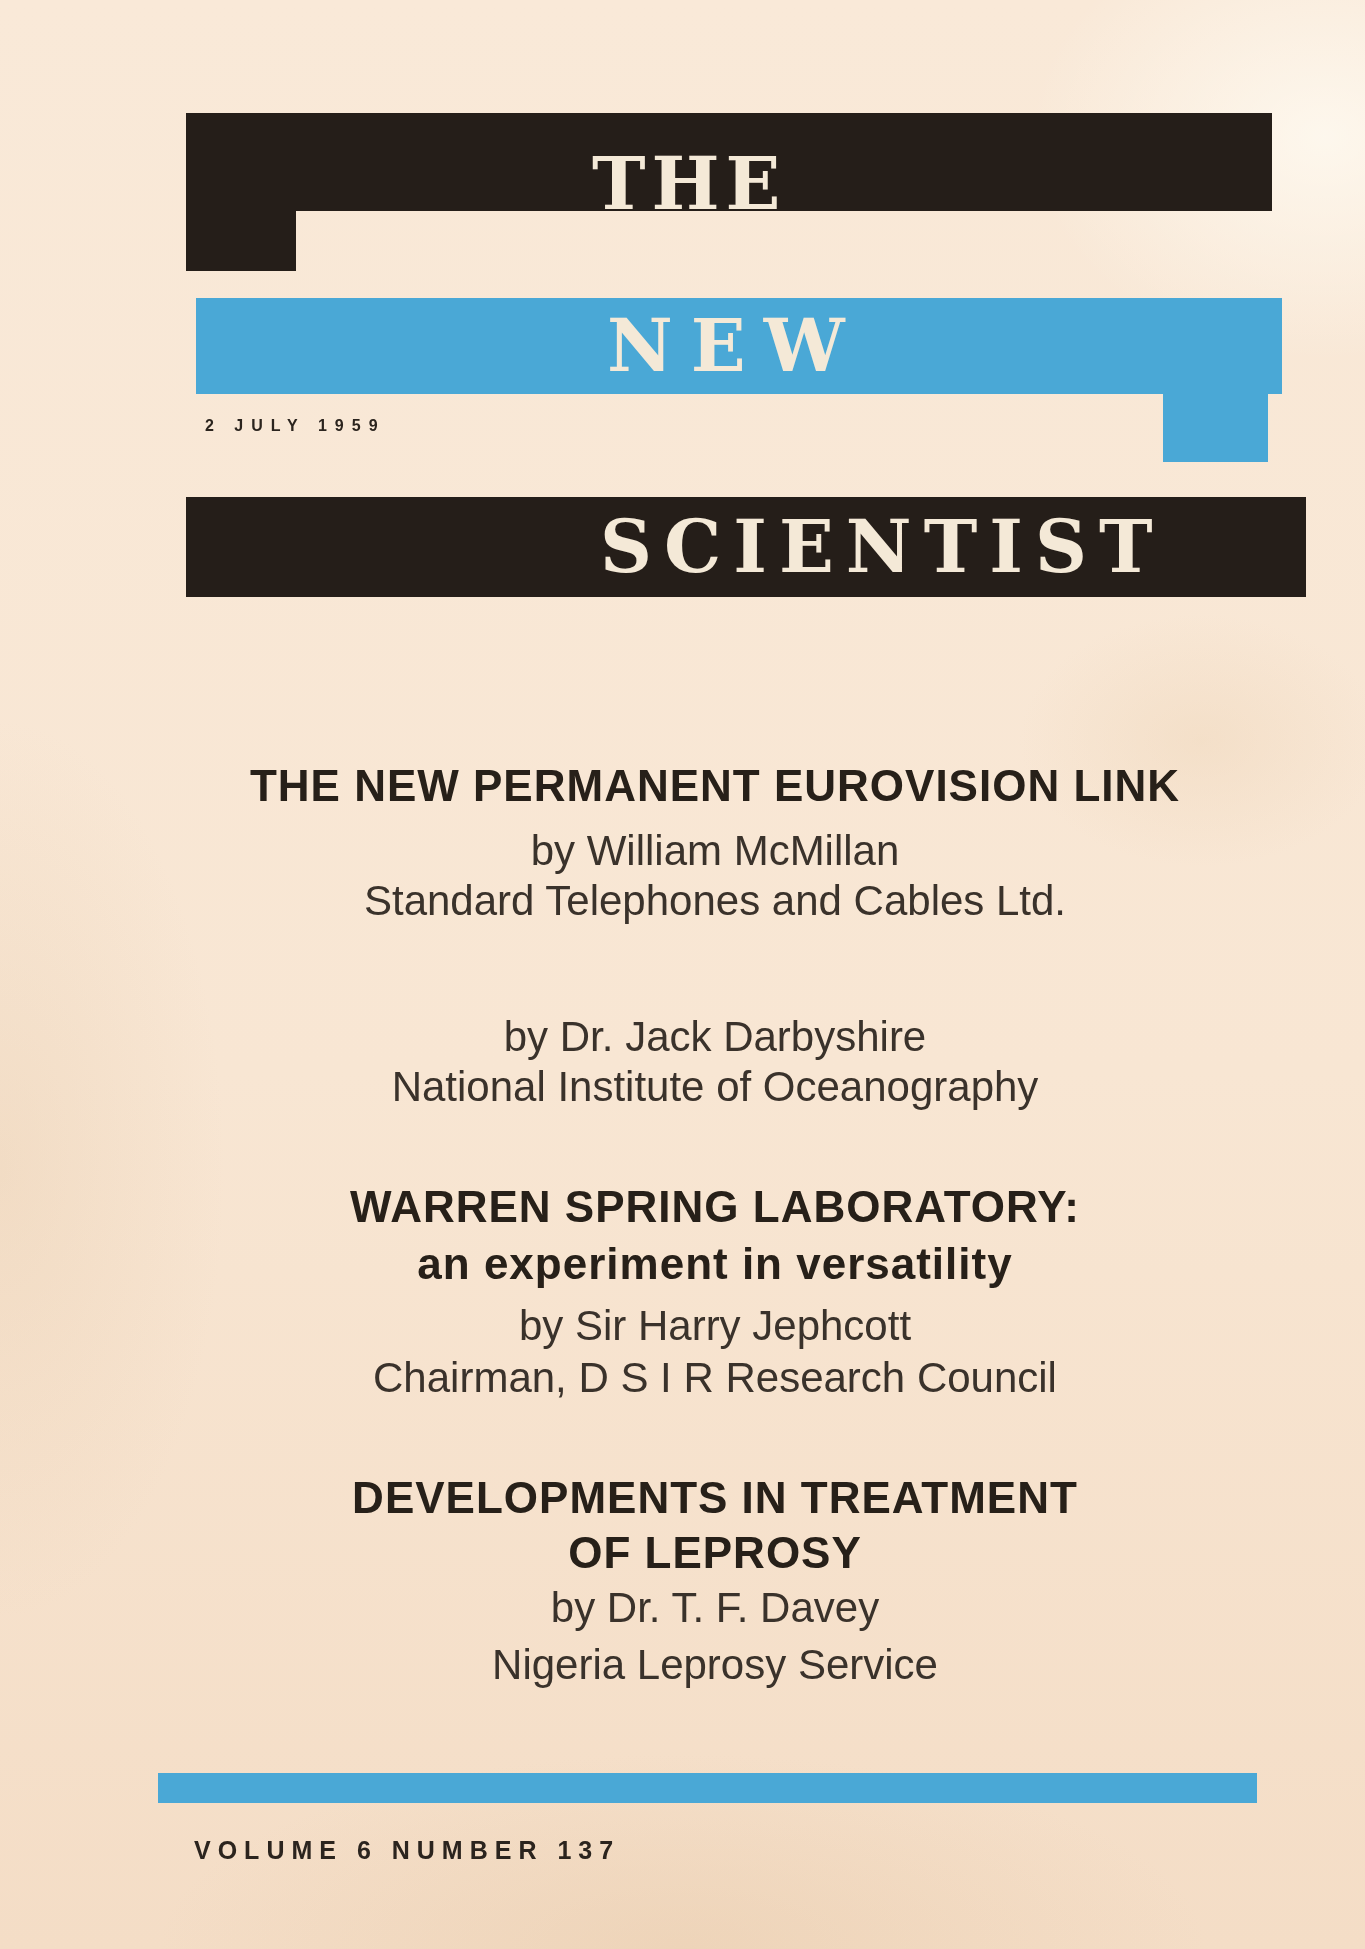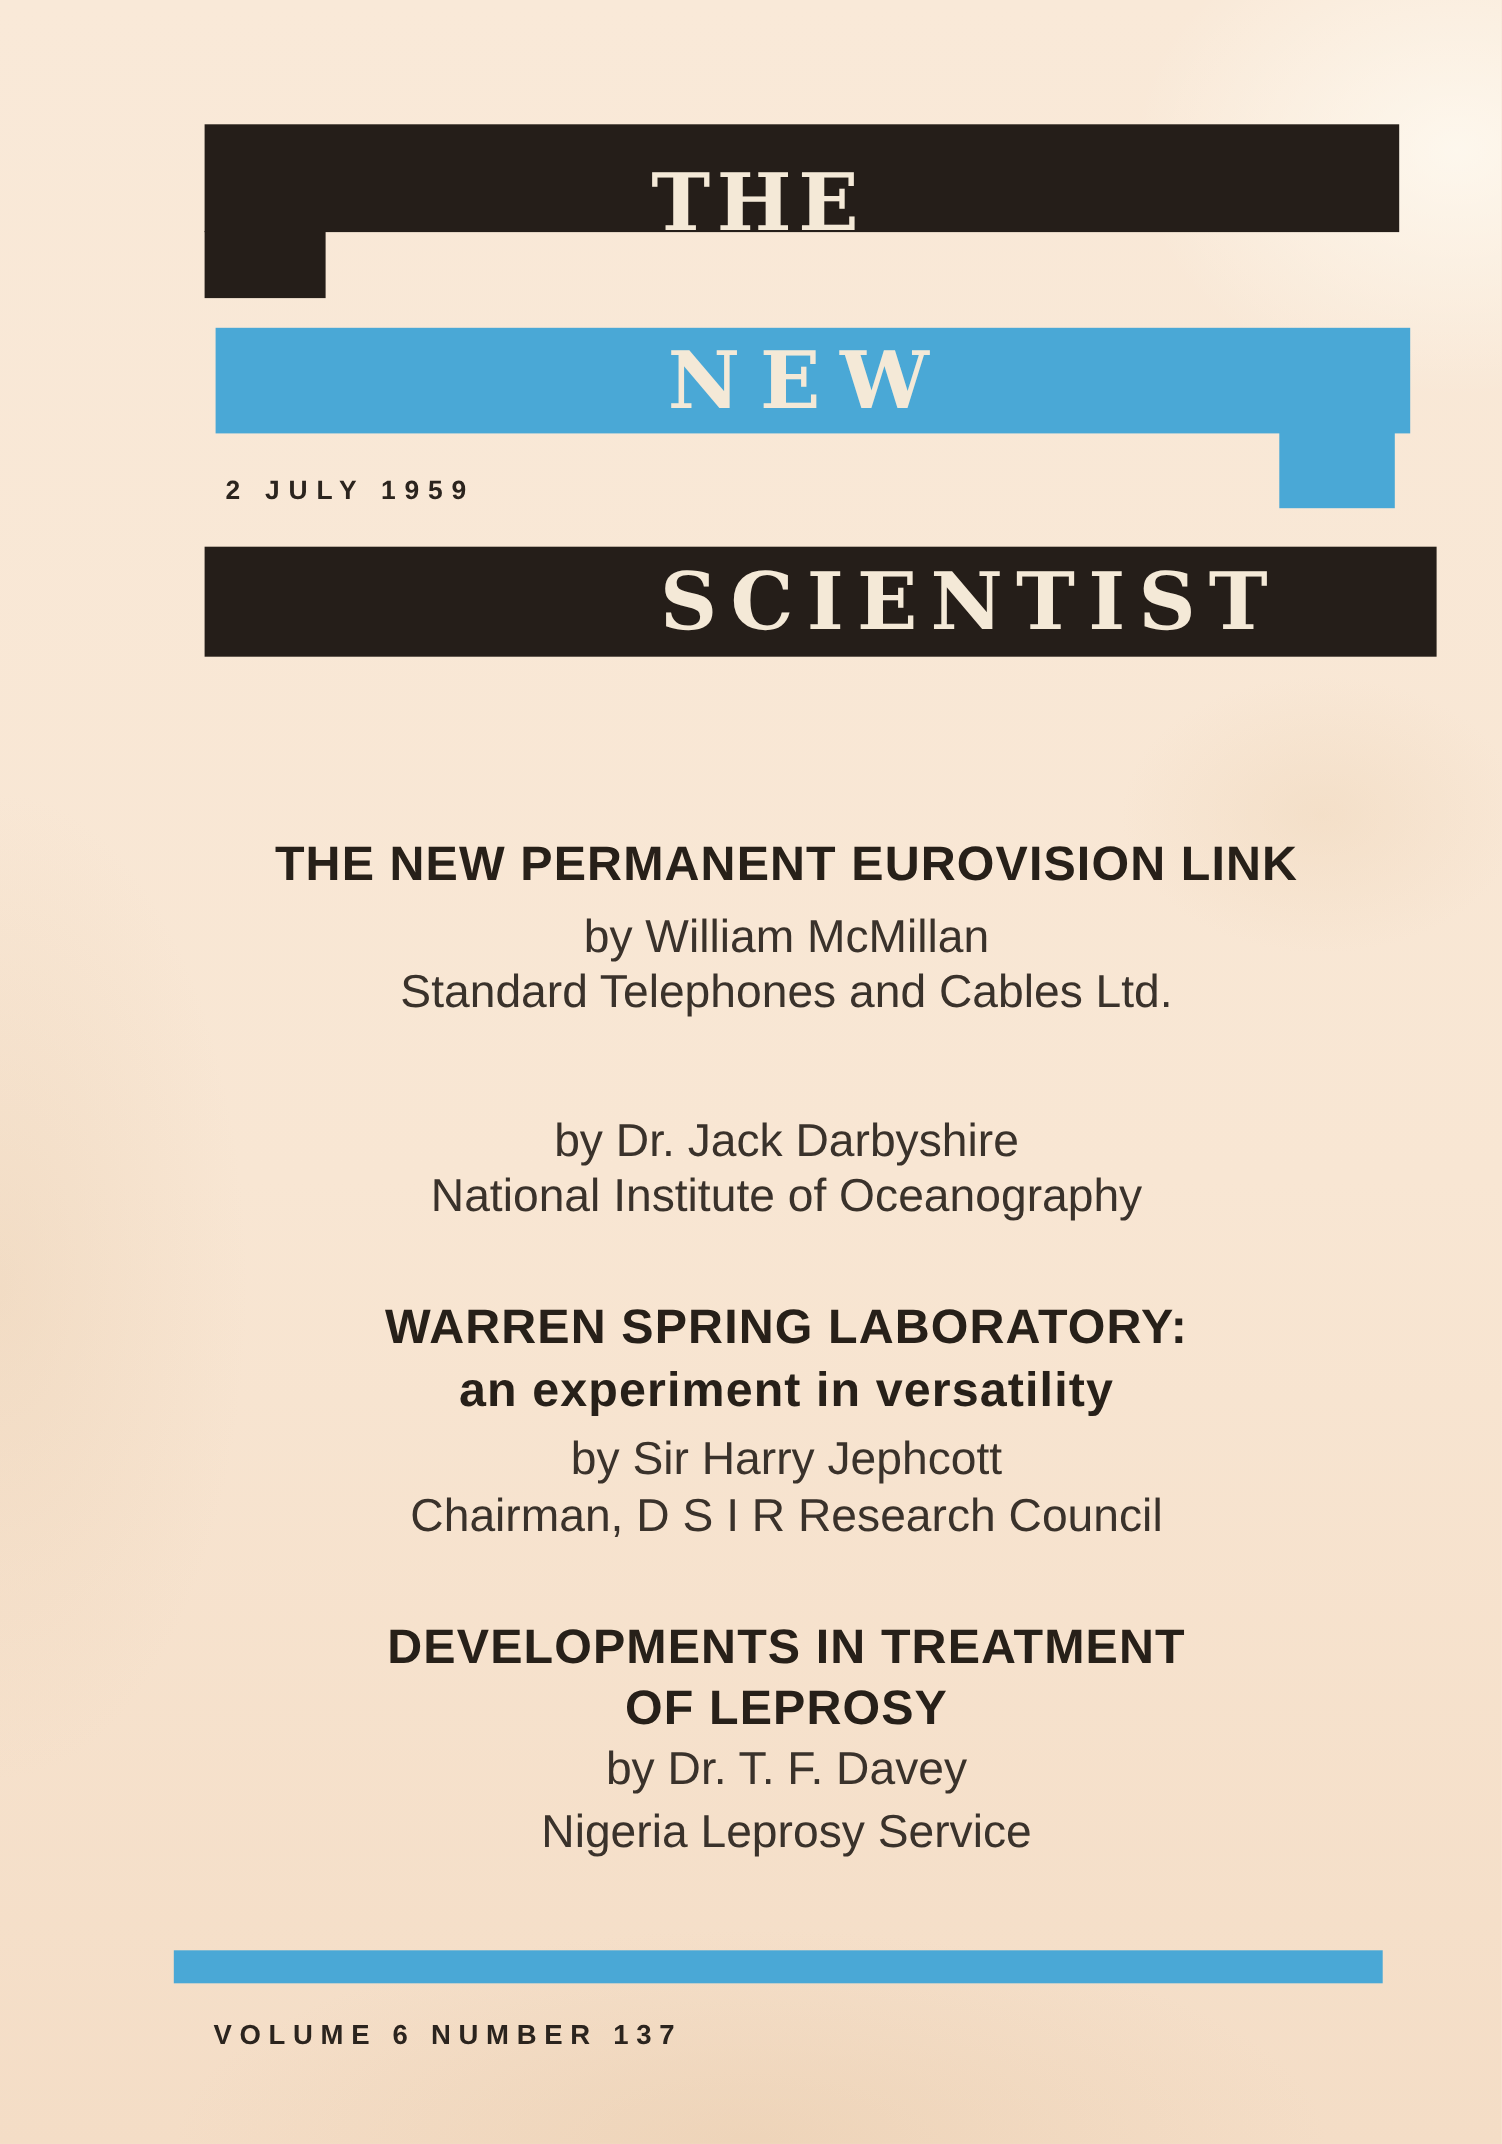--- a/index.html
+++ b/index.html
@@ -32,22 +32,22 @@
     color:var(--masthead-text,#f4e9d7);
     font-size:72px;line-height:1;white-space:nowrap;
   }
   .bar-the{left:186px;top:113px;width:1086px;height:98px;}
   .bar-the .masthead-word{padding-left:406px;letter-spacing:6px;margin-top:44px;}
   .tab-the{position:absolute;left:186px;top:210px;width:110px;height:61px;background:var(--ink-black,#251e19);}
   .bar-new{left:182px;top:298px;width:1086px;height:96px;}
   .bar-new .masthead-word{padding-left:411px;letter-spacing:18px;}
   .tab-new{position:absolute;left:1163px;top:393px;width:105px;height:69px;background:var(--brand-blue,#4aa8d6);}
   .issue-date{
-    position:absolute;left:205px;top:433px;
-    font-size:24px;font-weight:bold;letter-spacing:8px;
+    position:absolute;left:205px;top:417px;
+    font-size:16px;font-weight:bold;letter-spacing:8px;
     color:#2b241e;white-space:nowrap;
   }
   .bar-scientist{left:186px;top:497px;width:1120px;height:100px;}
   .bar-scientist .masthead-word{padding-left:414px;letter-spacing:12px;}
   
   .line{
     position:absolute;left:142px;width:1146px;text-align:center;
     white-space:nowrap;line-height:1.1;
   }
   .t-line{font-size:44px;font-weight:bold;color:#272019;letter-spacing:1px;}

